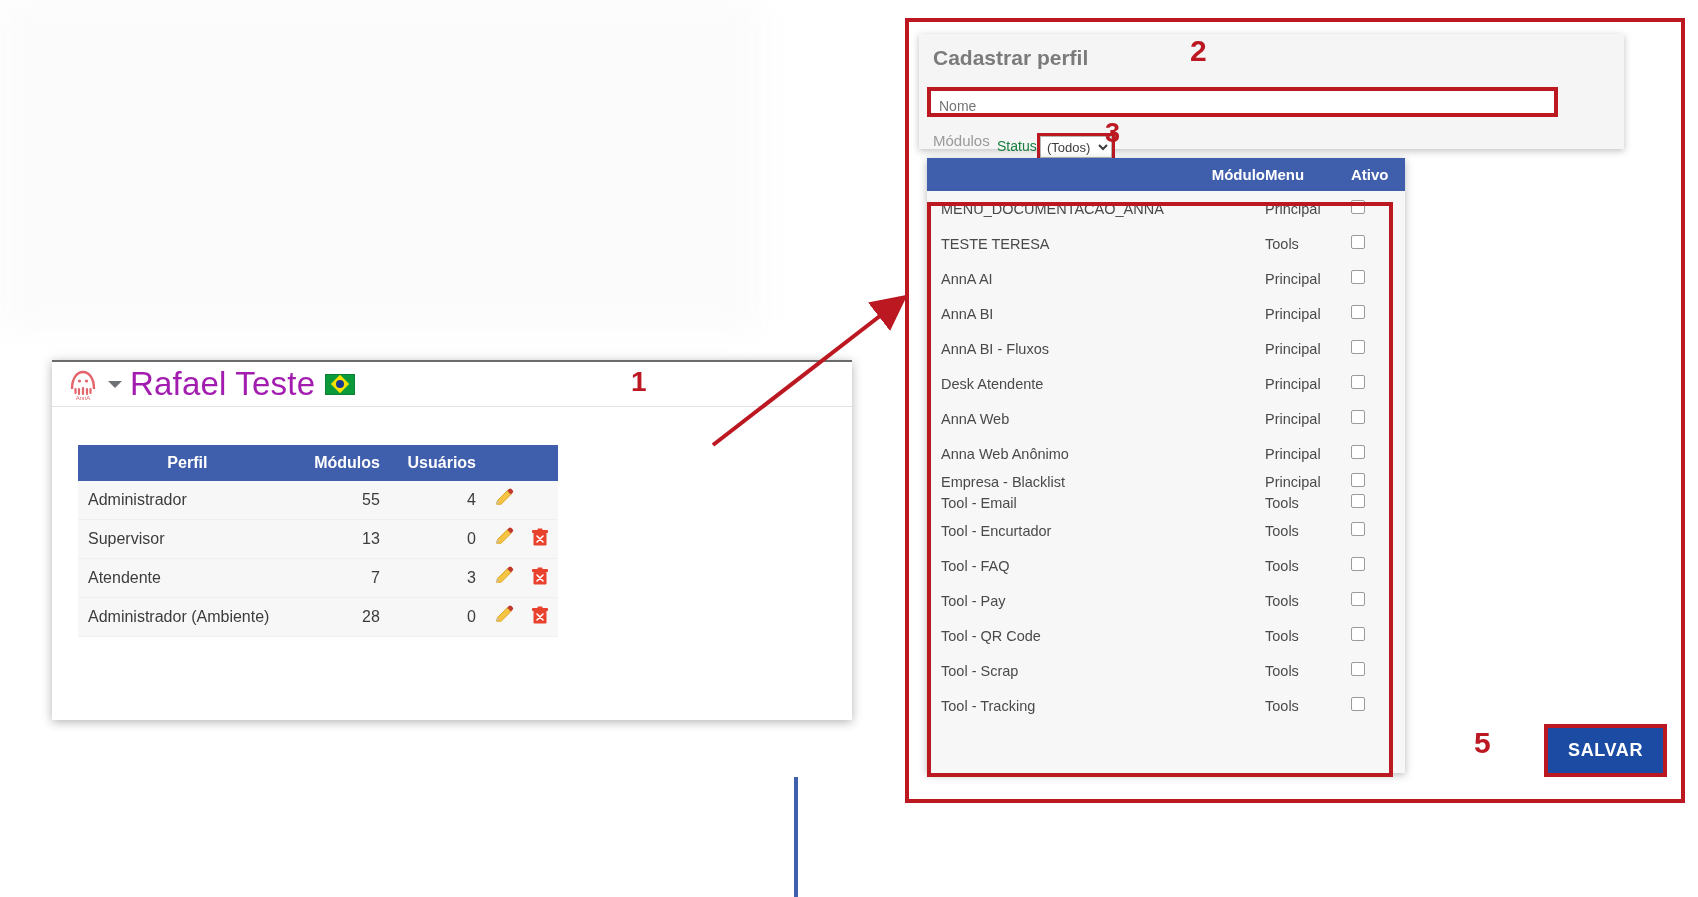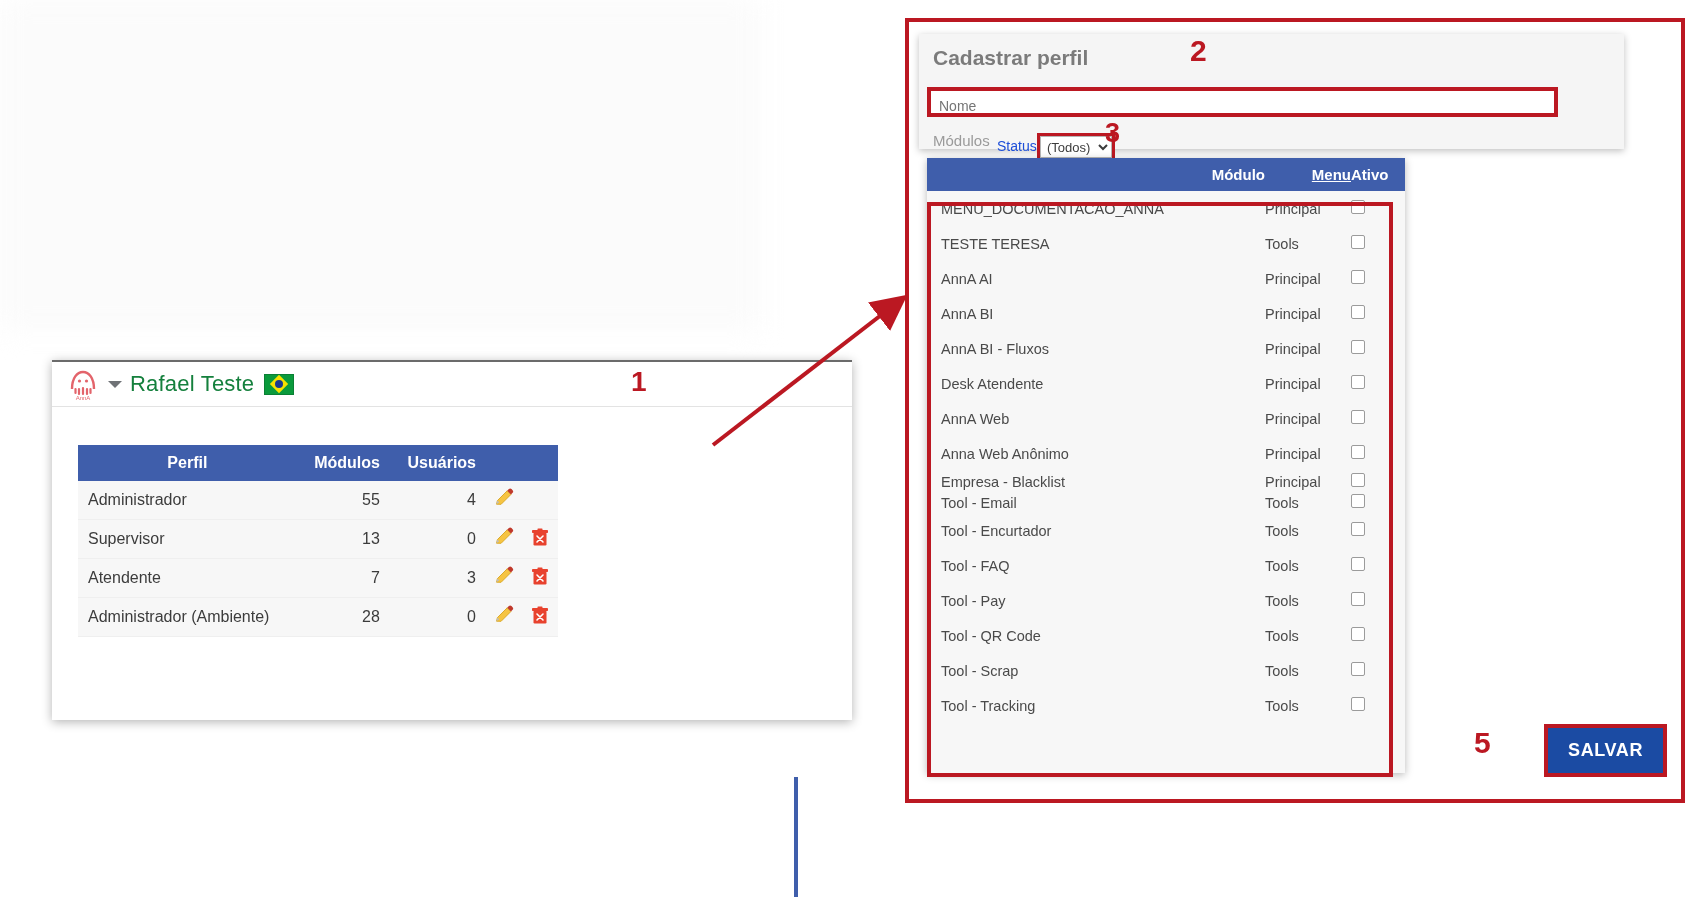--- a/index.html
+++ b/index.html
@@ -21,21 +21,21 @@
   #left-header{
     height:45px; display:flex; align-items:center; padding:0 0 0 14px;
     border-bottom:1px solid #e3e3e3; box-sizing:border-box;
   }
   .anna-logo{width:34px;height:34px;position:relative;flex:0 0 auto;margin-right:4px;}
   .anna-logo svg{display:block}
   .caret-down{
     width:0;height:0;border-left:7px solid transparent;border-right:7px solid transparent;
     border-top:7px solid #6f7276; margin:0 8px 0 4px;
   }
-  #left-user-name{font-size:22px;color:#15803d;font-weight:400;letter-spacing:.2px;text-align:right;}
+  #left-user-name{font-size:33px;color:#a21caf;font-weight:400;letter-spacing:.2px;text-align:right;}
   .flag{
     width:30px;height:21px;background:#0a9a3c;margin-left:10px;position:relative;
     border:1px solid #0a8034; box-sizing:border-box;
   }
   .flag .lozenge{
     position:absolute;left:50%;top:50%;transform:translate(-50%,-50%) rotate(45deg);
     width:13px;height:13px;background:#f6e200;
   }
   .flag .globe{
     position:absolute;left:50%;top:50%;transform:translate(-50%,-50%);
@@ -93,21 +93,21 @@
   }
   #nome-field-box{
     position:absolute;left:8px;top:53px;width:631px;height:30px;
     border:4px solid #bb1822;box-sizing:border-box;background:#fff;
   }
   #nome-input{
     position:absolute;left:6px;top:4px;width:660px;height:20px;border:0;outline:0;
     background:transparent;font-family:"Liberation Sans",sans-serif;font-size:14px;color:#9a9a9a;
   }
   #modulos-label{position:absolute;left:14px;top:98px;font-size:15px;color:#9a9a9a;}
-  #status-label{position:absolute;left:78px;top:104px;font-size:14px;color:#1d4ed8;}
+  #status-label{position:absolute;left:78px;top:104px;font-size:14px;color:#15803d;}
   #status-select-box{
     position:absolute;left:118px;top:99px;border:3px solid #bb1822;box-sizing:border-box;
     padding:0;background:#fff;
   }
   #status-select{
     font-family:"Liberation Sans",sans-serif;font-size:13px;color:#3c3c3c;
     border:1px solid #b6b6b6;background:#fff;padding:1px 2px;width:72px;height:22px;
   }
   .annot-num{
     position:absolute;color:#bb1822;font-weight:bold;font-family:"Liberation Sans",sans-serif;
@@ -115,21 +115,21 @@
   
   #modules-card{
     position:absolute;left:18px;top:136px;width:478px;height:615px;
     background:#f7f7f7;box-shadow:0 2px 8px rgba(0,0,0,.28);box-sizing:border-box;
   }
   #modules-table{width:100%;border-collapse:collapse;table-layout:fixed;}
   #modules-table th{
     background:#3f5eab;color:#fff;font-size:15px;font-weight:bold;text-align:right;
     padding:8px 0 8px 14px; height:17px;
   }
-  #modules-table th.menu-col{width:86px;padding-left:0;text-align:right;text-decoration:underline;}
+  #modules-table th.menu-col{width:86px;padding-left:0;text-align:left;}
   #modules-table th.ativo-col{width:54px;padding-left:0;text-align:left;}
   #modules-table td{
     font-size:14.5px;color:#4a4a4a;padding:9px 0 9px 14px;background:#f7f7f7;
   }
   #modules-table td.menu-col{padding-left:0;}
   #modules-table td.ativo-col{padding-left:0;}
   #modules-table tr.tight td{padding-top:2px;padding-bottom:2px;}
   .cb{
     width:14px;height:14px;border:1px solid #9b9b9b;border-radius:2px;background:#fff;
     display:inline-block;box-sizing:border-box;

